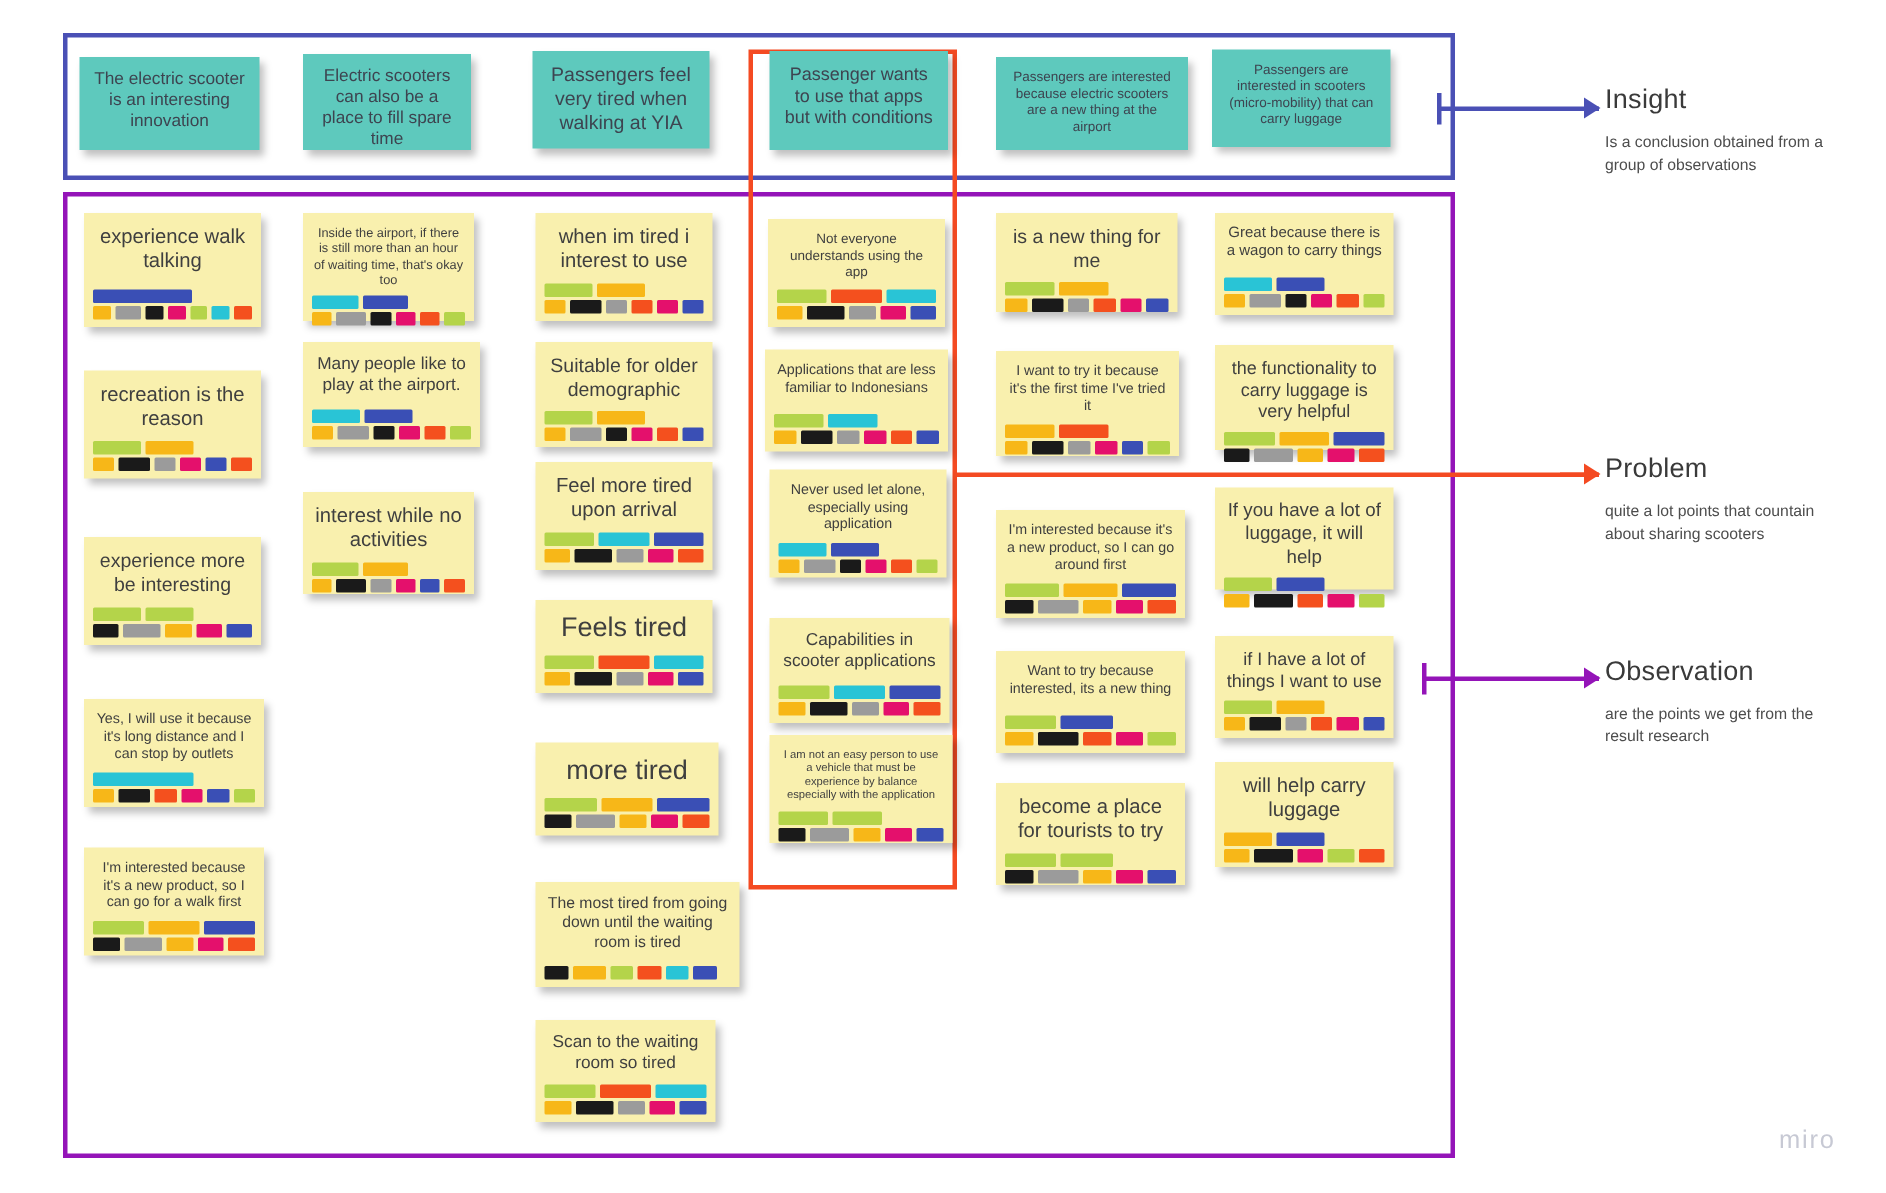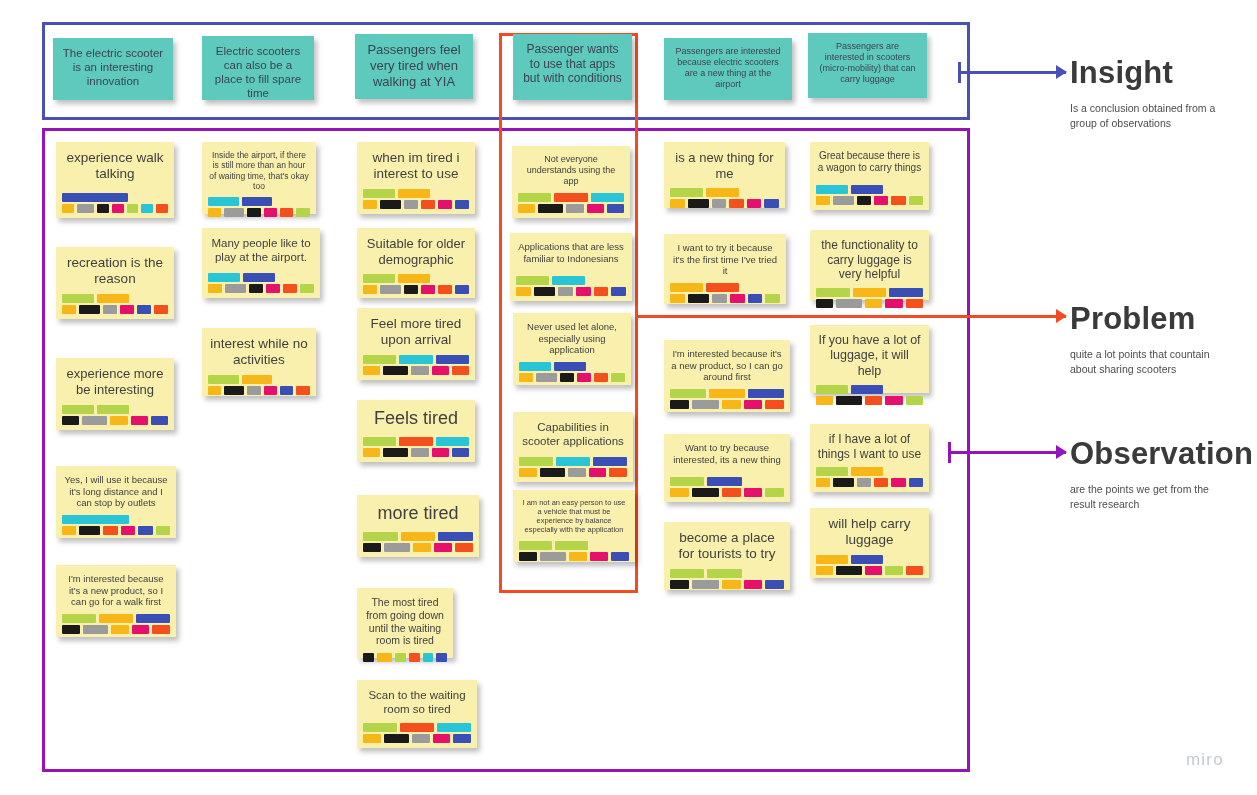--- a/index.html
+++ b/index.html
@@ -32,21 +32,21 @@
   .note.yellow{background:#f9f0ae;}
   .note.yellow .txt{color:#3f3f3f;}
 
   
   .tags{margin-top:auto;padding:0 6px 5px 6px;}
   .tagrow{display:flex;gap:3px;height:9px;margin-top:2px;}
   .tag{height:9px;border-radius:1px;}
 
   
   .legend-item{position:absolute;}
-  .legend-title{font-size:31px;line-height:1;font-weight:700;letter-spacing:.2px;}
+  .legend-title{font-size:18px;line-height:1;font-weight:400;letter-spacing:.2px;}
   .legend-desc{font-size:10.5px;line-height:1.45;color:#4d4d4d;width:160px;margin-top:13px;}
   .lead{position:absolute;height:3px;}
   .lead .shaft{position:absolute;left:0;top:0;height:3px;width:100%;}
   .lead .tick{position:absolute;left:0;top:-9px;width:3px;height:21px;}
   .lead .head{position:absolute;right:-1px;top:-6px;width:0;height:0;
         border-top:7.5px solid transparent;border-bottom:7.5px solid transparent;}
 
   #miro-logo{position:absolute;left:1186px;top:750px;font-size:17px;color:#c7c9d4;letter-spacing:1.2px;}
 </style>
 </head>
@@ -540,21 +540,21 @@
           </div>
           <div class="tagrow">
             <div class="tag" style="background: rgb(247, 183, 24); width: 19px;"></div>
             <div class="tag" style="background: rgb(26, 26, 26); width: 27.55px;"></div>
             <div class="tag" style="background: rgb(228, 16, 108); width: 19px;"></div>
             <div class="tag" style="background: rgb(180, 212, 74); width: 19px;"></div>
             <div class="tag" style="background: rgb(244, 80, 30); width: 19px;"></div>
           </div>
         </div>
       </div>
-      <div class="note yellow" style="left: 357px; top: 588px; width: 96px; height: 70px;">
+      <div class="note yellow" style="left: 357px; top: 588px; width: 136px; height: 70px;">
         <div class="txt" style="font-size: 10.5px;">The most tired from going down until the waiting room is tired</div>
         <div class="tags">
           <div class="tagrow">
             <div class="tag" style="background: rgb(26, 26, 26); width: 15.5px;"></div>
             <div class="tag" style="background: rgb(247, 183, 24); width: 22.475px;"></div>
             <div class="tag" style="background: rgb(180, 212, 74); width: 15.5px;"></div>
             <div class="tag" style="background: rgb(244, 80, 30); width: 15.5px;"></div>
             <div class="tag" style="background: rgb(41, 196, 214); width: 15.5px;"></div>
             <div class="tag" style="background: rgb(58, 79, 181); width: 15.5px;"></div>
           </div>

